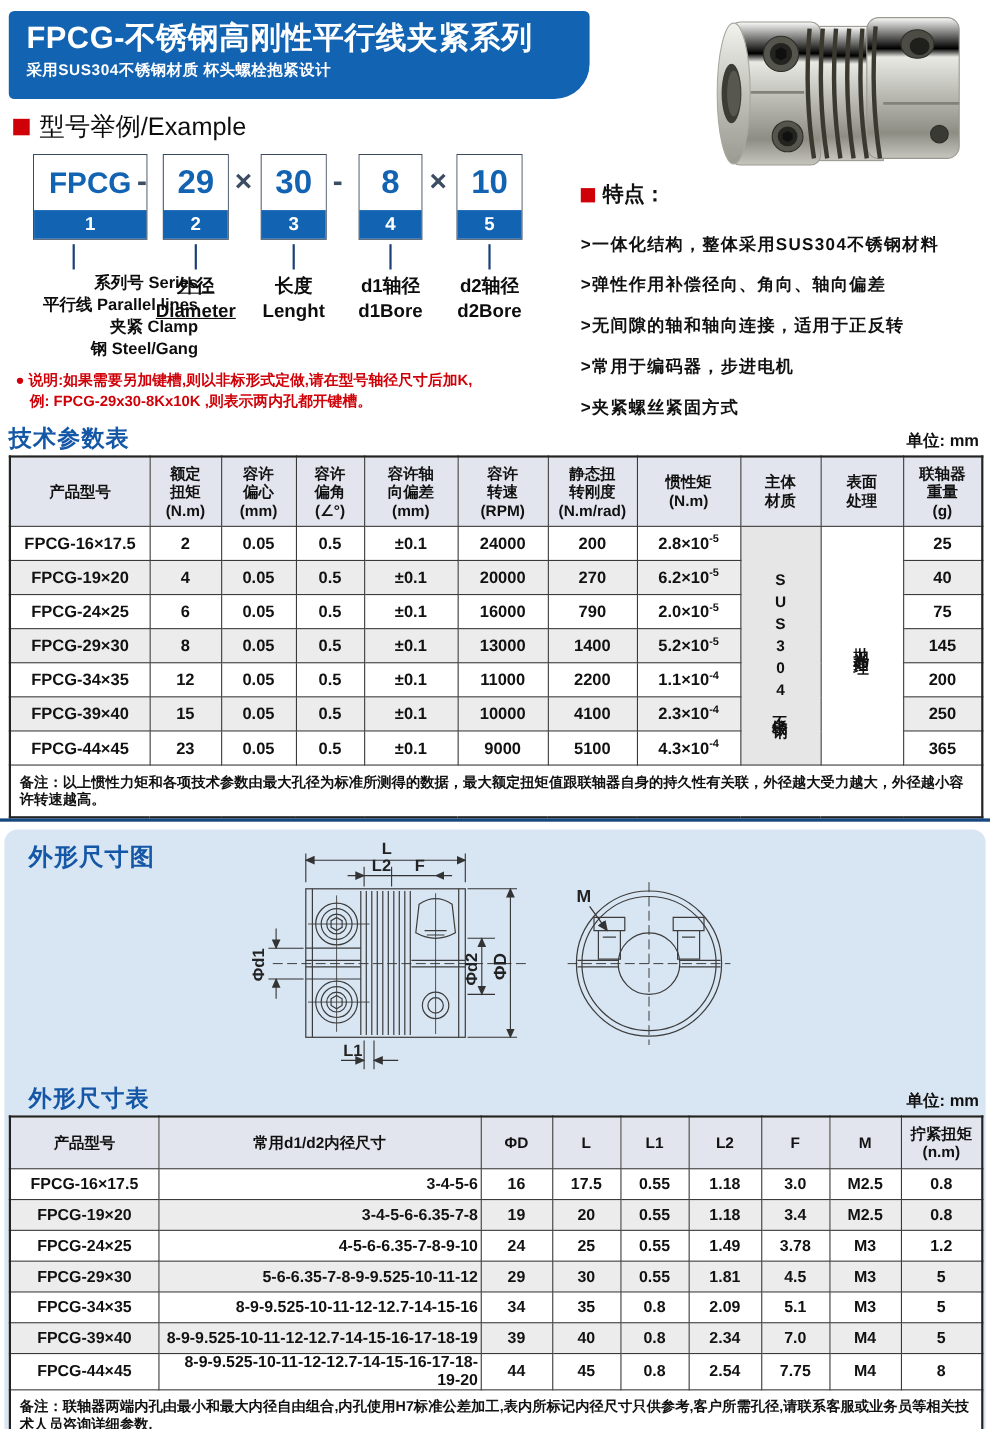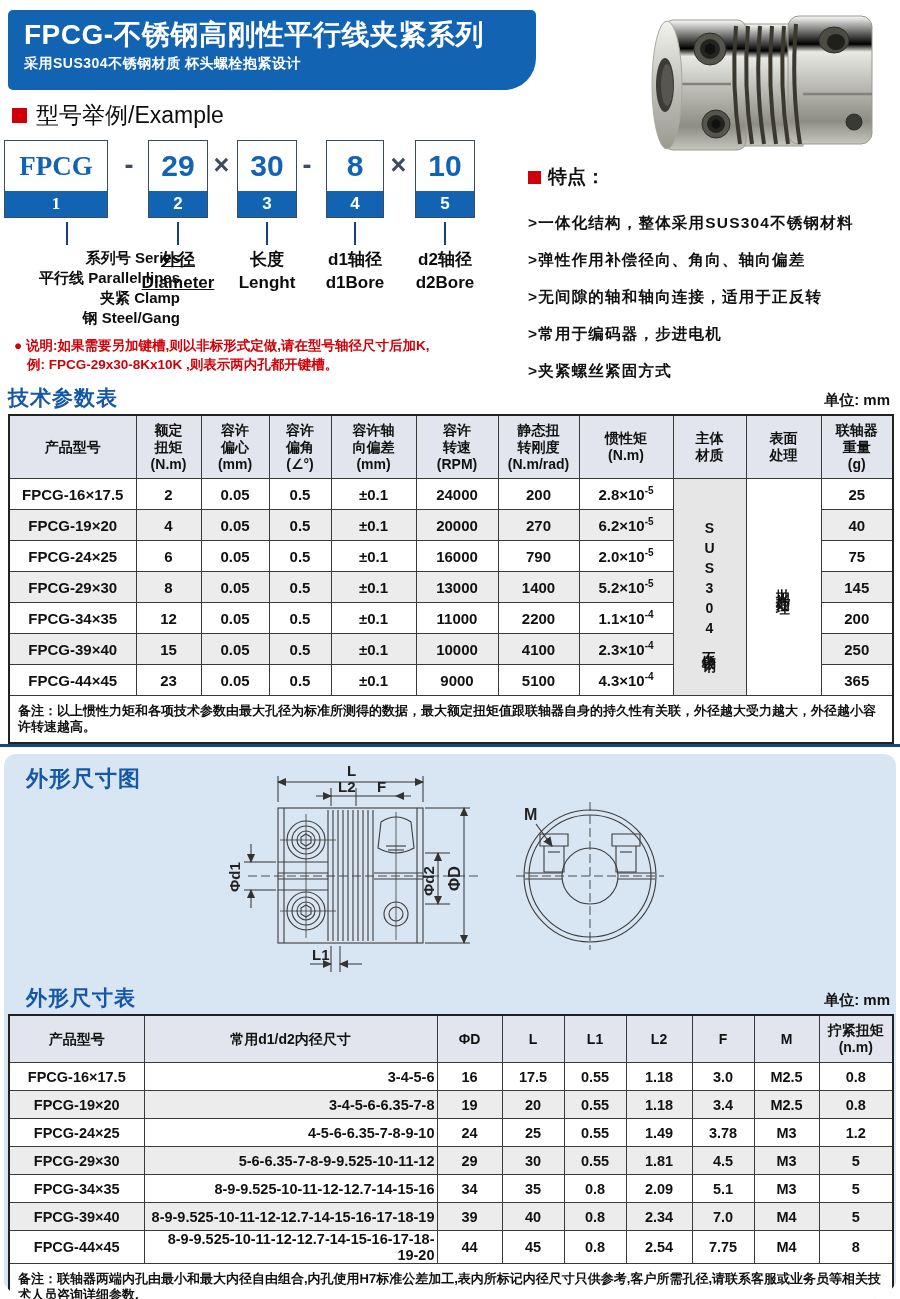--- a/index.html
+++ b/index.html
@@ -1,17 +1,17 @@
 <!DOCTYPE html>
 <html><head>
 <meta charset="utf-8">
 <style>
   html,body{margin:0;padding:0;background:#fff;}
   .page{position:relative;width:900px;height:1299px;background:#ffffff;overflow:hidden;
-        font-family:"Liberation Sans","DejaVu Sans",sans-serif;color:#111;border-radius:31px;}
+        font-family:"Liberation Sans","DejaVu Sans",sans-serif;color:#111;}
 
   
   .banner{position:absolute;left:8px;top:10px;width:528px;height:80px;background:#1263b2;
           border-radius:5px 5px 32px 5px;color:#fff;box-sizing:border-box;padding:9px 0 0 16px;}
   .banner-title{font-size:28px;font-weight:bold;line-height:32px;letter-spacing:0.5px;white-space:nowrap;}
   .banner-sub{font-size:14px;font-weight:bold;margin-top:4px;letter-spacing:0.5px;}
 
   
   .photo{position:absolute;left:636px;top:2px;width:258px;height:163px;}
 
@@ -117,21 +117,21 @@
       <circle cx="218" cy="120" r="8" fill="#3a3a34" stroke="#2e2e29"></circle>
     </g>
   </svg>
 
   <div class="sec-head">
     <span class="red-sq"></span>
     <span>型号举例/Example</span>
   </div>
 
   <div class="example">
-      <div class="mbox" style="left: 4px; width: 104px; font-family: Liberation Serif, serif;">
+      <div class="mbox" style="left: 30px; width: 104px;">
         <div class="mbox-code" style="font-size: 27px;">FPCG</div>
         <div class="mbox-num">1</div>
       </div>
       <span class="msep" style="left: 124.5px;">-</span>
       <div class="connector" style="left: 66px;"></div>
       <div class="mbox" style="left: 148px; width: 60px;">
         <div class="mbox-code">29</div>
         <div class="mbox-num">2</div>
       </div>
       <span class="msep" style="left: 213.5px;">×</span>

